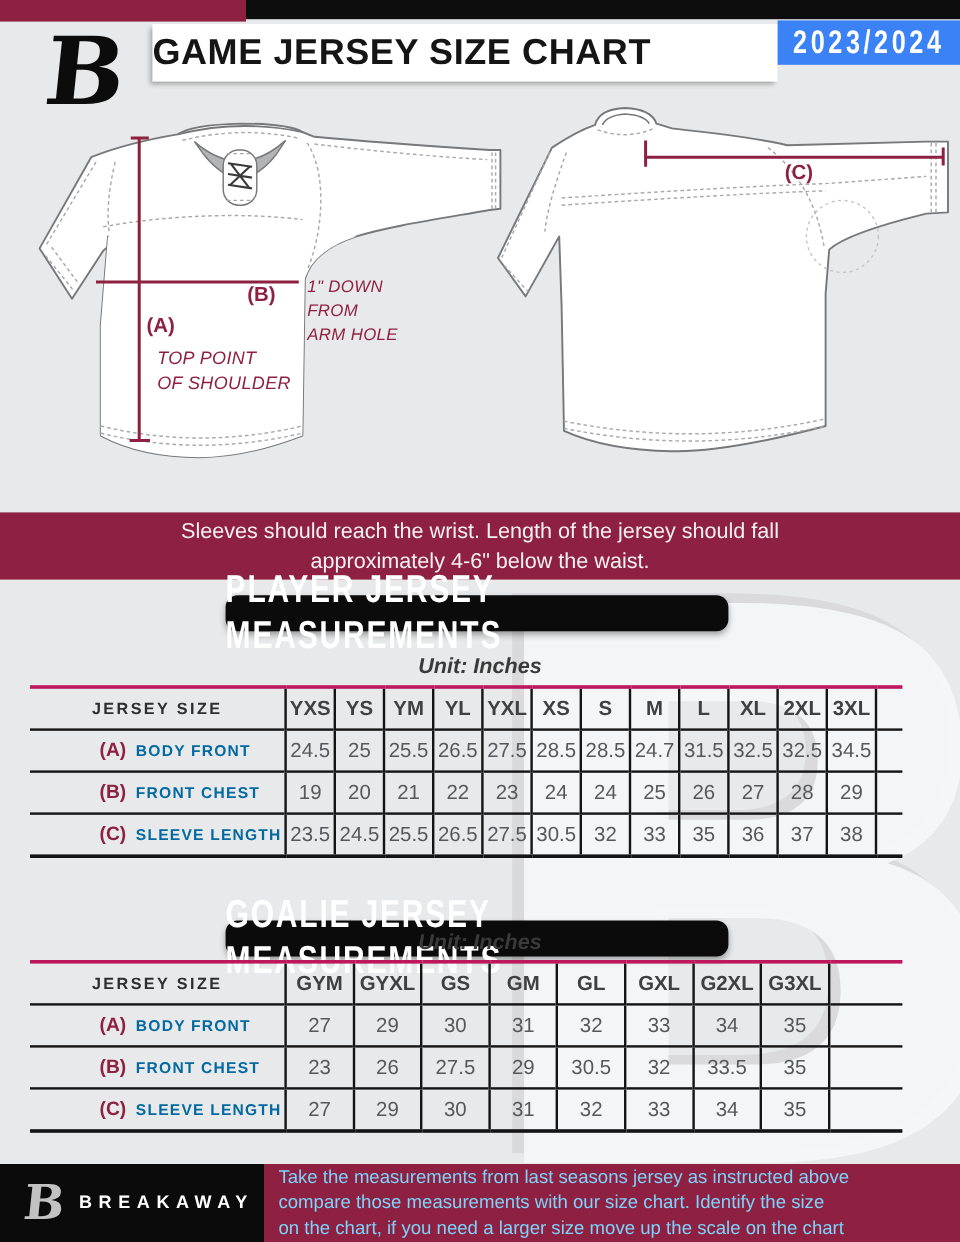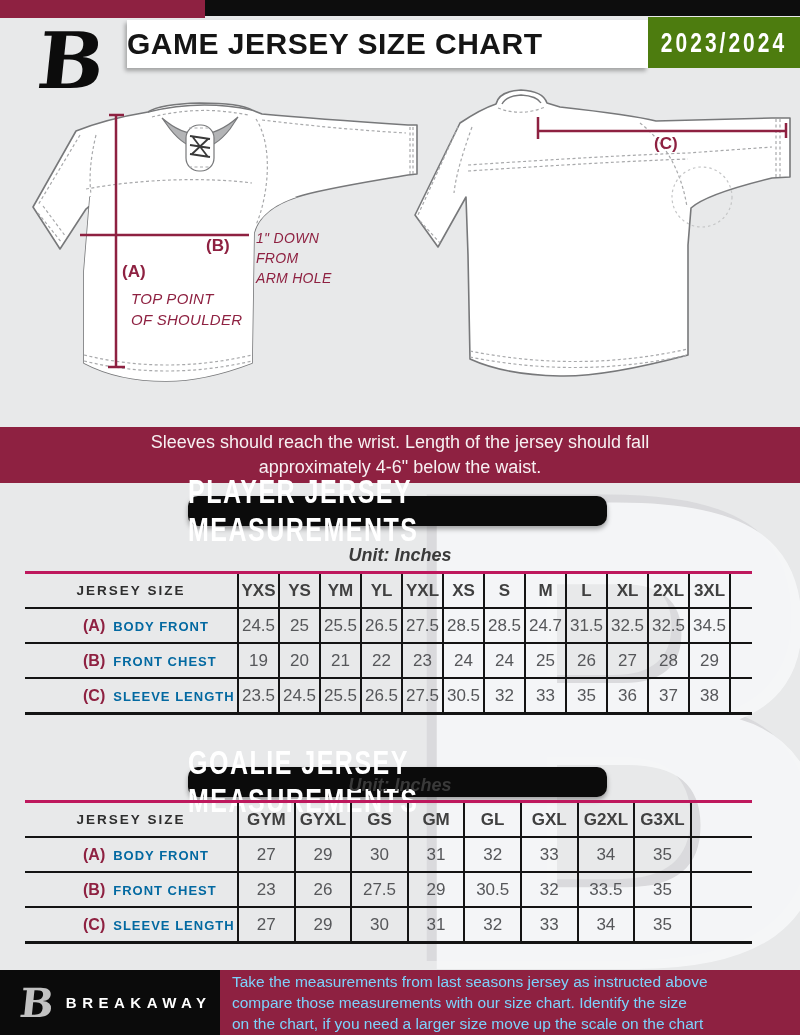--- a/index.html
+++ b/index.html
@@ -14,21 +14,21 @@
 
   
   .strip-maroon{position:absolute;left:0;top:0;width:205px;height:18px;background:#8e2141;z-index:2;}
   .strip-black{position:absolute;left:205px;top:0;width:595px;height:16px;background:#0d0d0d;z-index:2;}
   .logo-b{position:absolute;left:38px;top:22px;font-family:"DejaVu Serif",serif;font-weight:bold;
           font-size:78px;line-height:1;color:#0c0c0c;transform:skewX(-6deg);z-index:3;}
   .title-bar{position:absolute;left:127px;top:20px;width:521px;height:48px;background:#ffffff;
              box-shadow:-2px 3px 4px rgba(0,0,0,0.3);display:flex;align-items:center;
              box-sizing:border-box;z-index:3;}
   .title-bar .title{font-size:30px;font-weight:bold;letter-spacing:0.5px;color:#151515;}
-  .year-box{position:absolute;left:648px;top:17px;width:152px;height:51px;background:#4d7c0f;
+  .year-box{position:absolute;left:648px;top:17px;width:152px;height:37px;background:#3b82f6;
             display:flex;align-items:center;justify-content:center;z-index:3;}
   .year-box .year{color:#fff;font-size:21px;font-weight:bold;letter-spacing:3px;transform:scaleY(1.3);}
 
   
   .jerseys{position:absolute;left:0;top:75px;width:800px;height:345px;z-index:1;}
   .diagram-label{position:absolute;color:#8e2141;z-index:2;}
   .dl-bold{font-size:17px;font-weight:bold;}
   .dl-italic{font-style:italic;font-size:14px;line-height:20px;letter-spacing:0.3px;}
   .dl-italic2{font-style:italic;font-size:15px;line-height:21px;letter-spacing:0.3px;}
 

